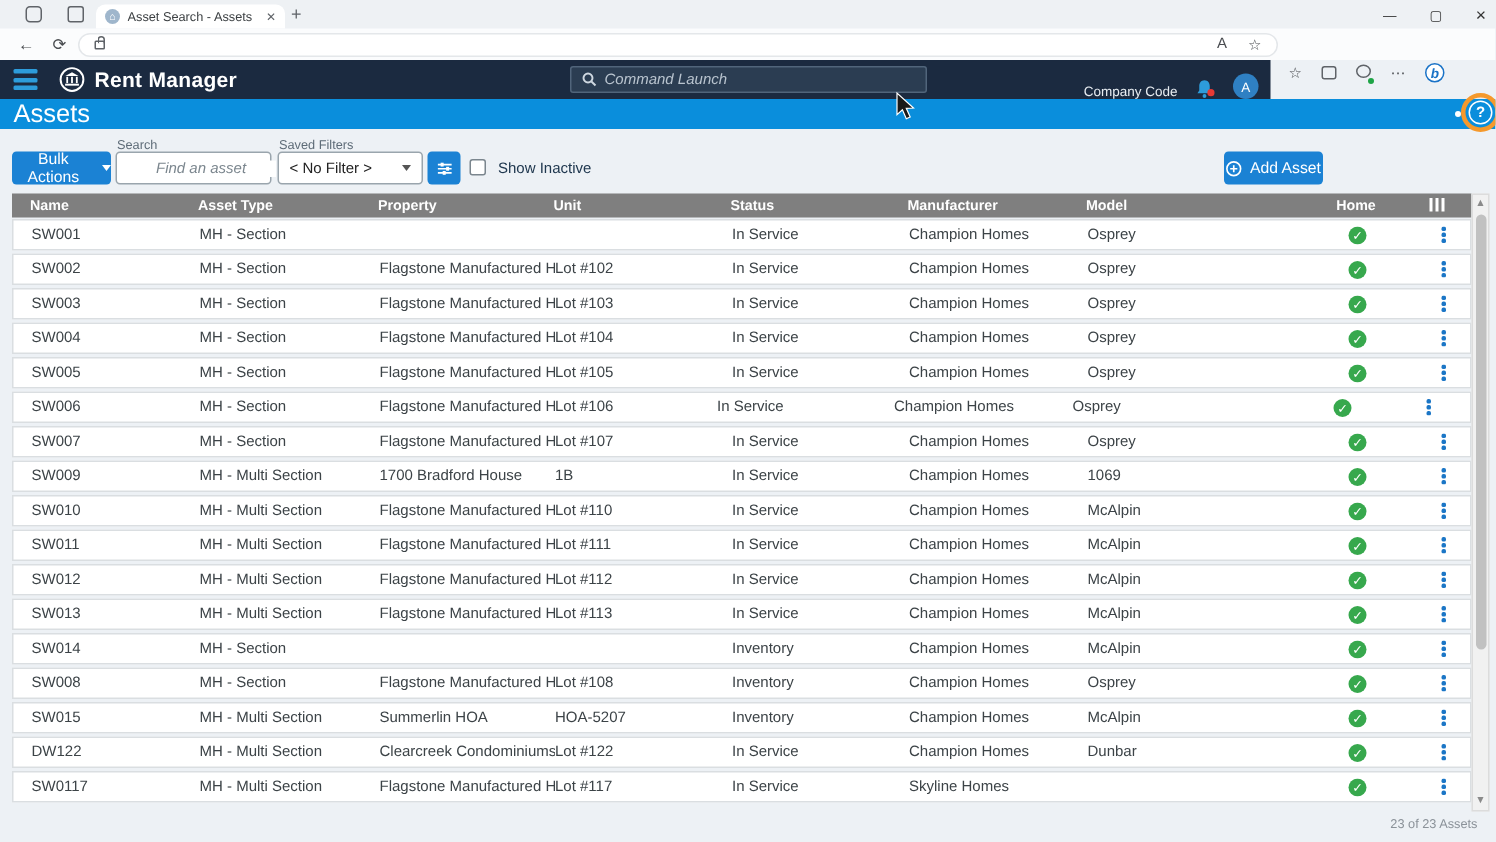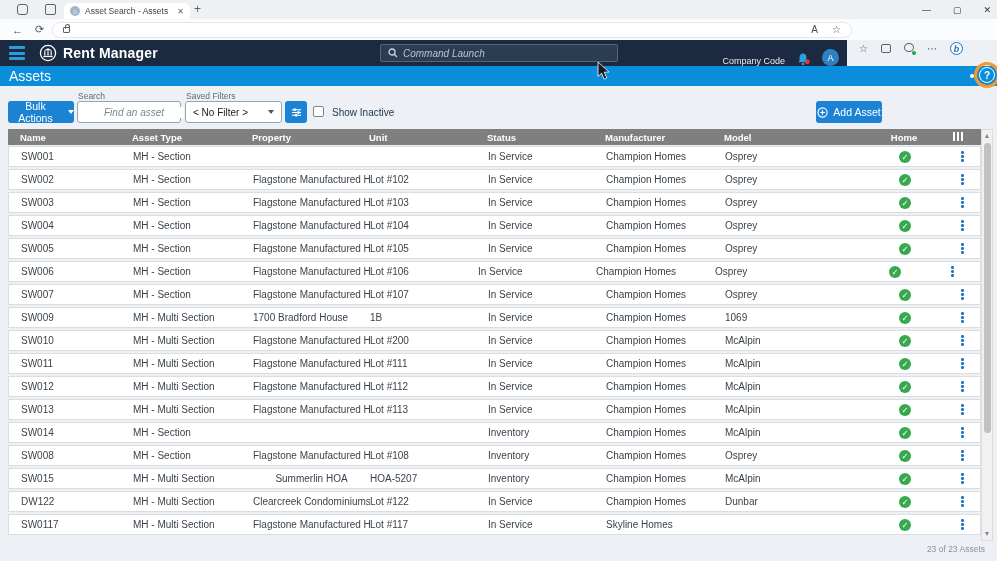--- a/index.html
+++ b/index.html
@@ -38,21 +38,21 @@
   .brand-text { color:#ffffff; font-size:14px; font-weight:bold; letter-spacing:.2px; }
   .cmd { position:absolute; left:380px; top:4px; width:238px; height:18px; background:#2b3d52; border:1px solid #51657b; border-radius:2px; display:flex; align-items:center; }
   .cmd input { background:transparent; border:none; outline:none; color:#cfd8e1; font-style:italic; font-size:10px; width:190px; font-family:Liberation Sans, sans-serif; }
   .cmd input::placeholder { color:#b9c4cf; }
   .hdr-right { position:absolute; right:8px; top:0; height:26px; display:flex; align-items:flex-end; gap:12px; }
   .company-code { color:#e8edf2; font-size:9px; }
   .avatar { width:17px; height:17px; border-radius:50%; background:#2f80c3; color:#fff; font-size:9px; display:flex; align-items:center; justify-content:center; }
 
   
   .page-bar { position:absolute; left:0; top:66px; width:997px; height:20px; background:#0a8edc; display:flex; align-items:center; }
-  .page-title { color:#ffffff; font-size:14px; margin-left:9px; }
+  .page-title { color:#ffffff; font-size:17px; margin-left:9px; }
   .help-dot { position:absolute; left:970px; top:74px; width:4px; height:4px; background:#fff; border-radius:50%; }
   .help-icon { position:absolute; left:979px; top:67px; width:16px; height:16px; border:1.4px solid #ffffff; border-radius:50%; color:#fff; font-size:10px; font-weight:bold; display:flex; align-items:center; justify-content:center; cursor:pointer; }
   .orange-ring { position:absolute; left:974px; top:62px; width:26px; height:26px; border:3px solid #f5992c; border-radius:50%; pointer-events:none; }
 
   
   .toolbar-label { position:absolute; font-size:8.5px; color:#5d6b77; }
   .btn-blue { position:absolute; background:#1b82d4; color:#fff; border:none; border-radius:3px; font-size:10.5px; font-family:"Liberation Sans",sans-serif; display:flex; align-items:center; justify-content:center; gap:5px; cursor:pointer; height:22px; }
   .input-box { position:absolute; background:#fff; border:1px solid #9aa5ad; border-radius:3px; height:22px; display:flex; align-items:center; }
   .input-box input { border:none; outline:none; font-size:10px; font-style:italic; color:#444; width:80px; font-family:"Liberation Sans",sans-serif; }
   .input-box input::placeholder { color:#7b868e; }
@@ -376,21 +376,21 @@
               <i></i>
               <i></i>
               <i></i>
             </span>
           </span>
         </div>
         <div class="row">
           <span class="c" style="width: 112px;">SW010</span>
           <span class="c" style="width: 120px;">MH - Multi Section</span>
           <span class="c" style="width: 117px;">Flagstone Manufactured Housing</span>
-          <span class="c" style="width: 118px;">Lot #200</span>
+          <span class="c" style="width: 118px;">Lot #110</span>
           <span class="c" style="width: 118px;">In Service</span>
           <span class="c" style="width: 119px;">Champion Homes</span>
           <span class="c" style="width: 140px;">McAlpin</span>
           <span class="c center" style="width: 80px;">
             <span class="check">✓</span>
           </span>
           <span class="c center" style="width: 35px;">
             <span class="dots">
               <i></i>
               <i></i>
@@ -489,21 +489,21 @@
             <span class="dots">
               <i></i>
               <i></i>
               <i></i>
             </span>
           </span>
         </div>
         <div class="row">
           <span class="c" style="width: 112px;">SW015</span>
           <span class="c" style="width: 120px;">MH - Multi Section</span>
-          <span class="c" style="width: 117px; text-align: center;">Summerlin HOA</span>
+          <span class="c" style="width: 117px;">Summerlin HOA</span>
           <span class="c" style="width: 118px;">HOA-5207</span>
           <span class="c" style="width: 118px;">Inventory</span>
           <span class="c" style="width: 119px;">Champion Homes</span>
           <span class="c" style="width: 140px;">McAlpin</span>
           <span class="c center" style="width: 80px;">
             <span class="check">✓</span>
           </span>
           <span class="c center" style="width: 35px;">
             <span class="dots">
               <i></i>

